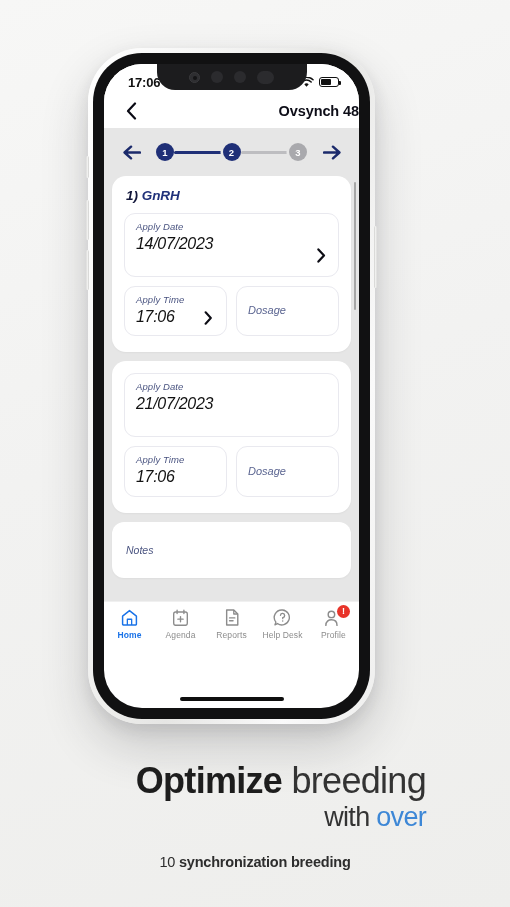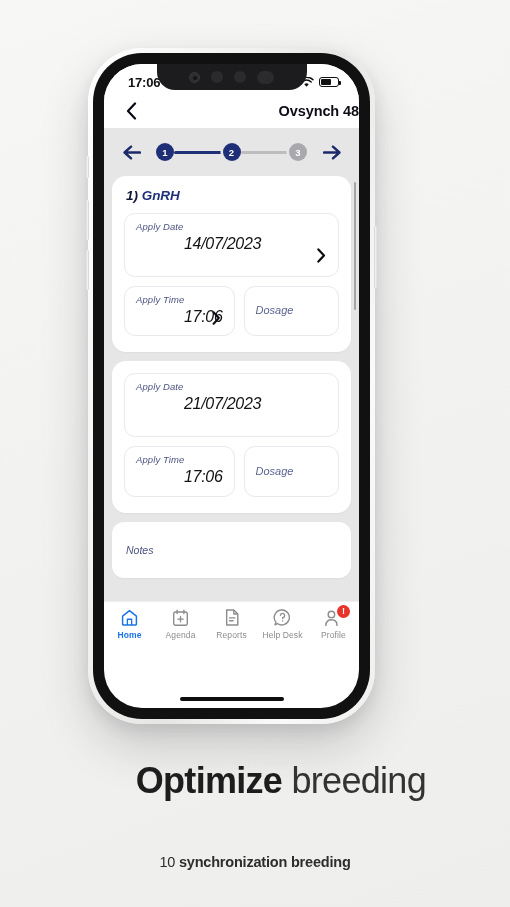--- a/index.html
+++ b/index.html
@@ -250,21 +250,20 @@
     font-size: 9.5px;
     color: #4a5480;
     margin-bottom: 3px;
     letter-spacing: 0.1px;
   }
   .field-value {
     font-size: 16px;
     color: #121212;
     letter-spacing: -0.3px;
     line-height: 1.15;
-    margin-left: 48px;
   }
   .field.tall { min-height: 64px; }
   .field .chev {
     position: absolute;
     right: 11px;
     bottom: 11px;
     color: #0d0d15;
     font-size: 15px;
     font-weight: bold;
     line-height: 1;
@@ -576,19 +575,22 @@
     </div>
 
     <div class="home-indicator"></div>
   </div>
 </div>
 
 <div class="tagline">
   <div class="tag-l1">
     <b>Optimize</b><span class="light"> breeding</span>
   </div>
+  <div class="tag-l2">
+    <span>with </span><span class="accent">over</span>
+  </div>
 </div>
 
 <div class="tagline-sub-wrap">
   <div class="tag-sub">
     <span>10 </span><b>synchronization breeding</b>
   </div>
 </div>
 
 </body></html>

